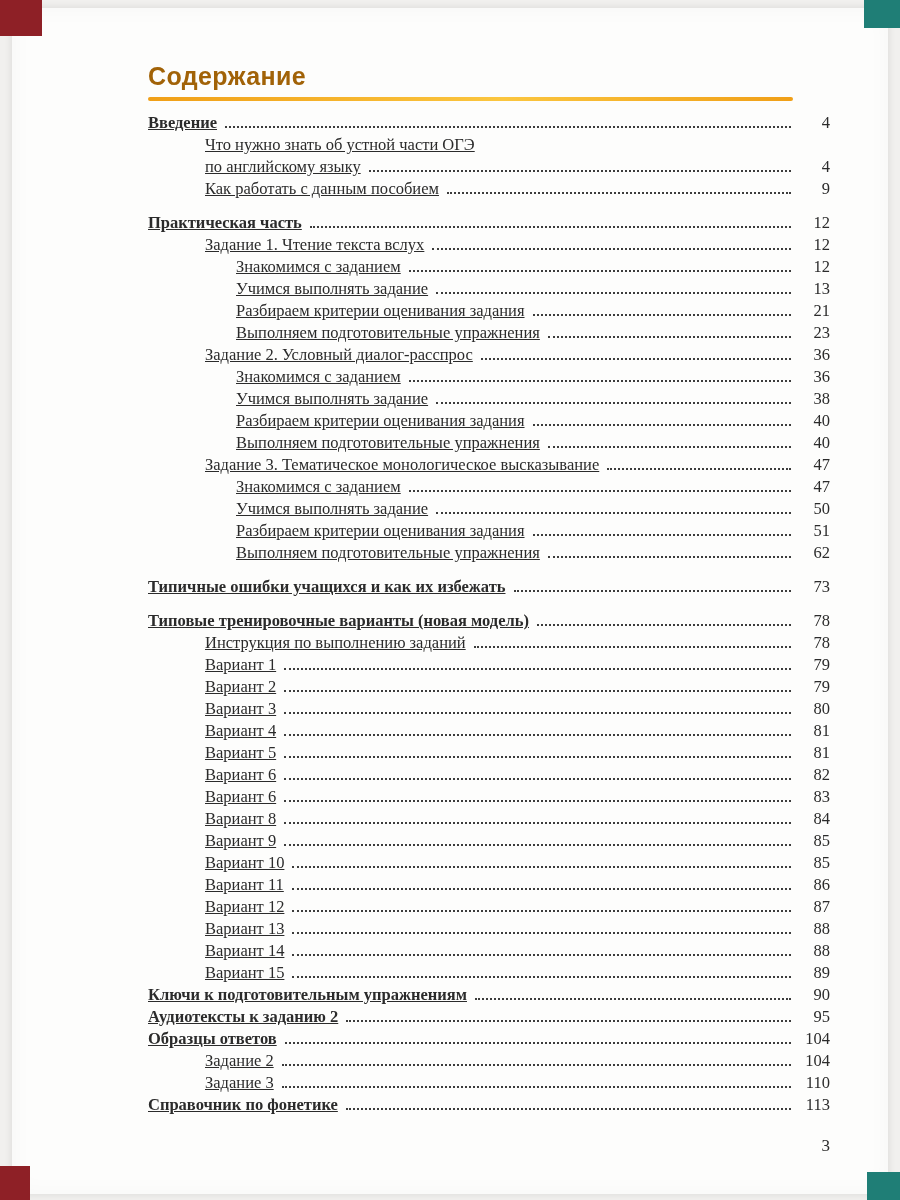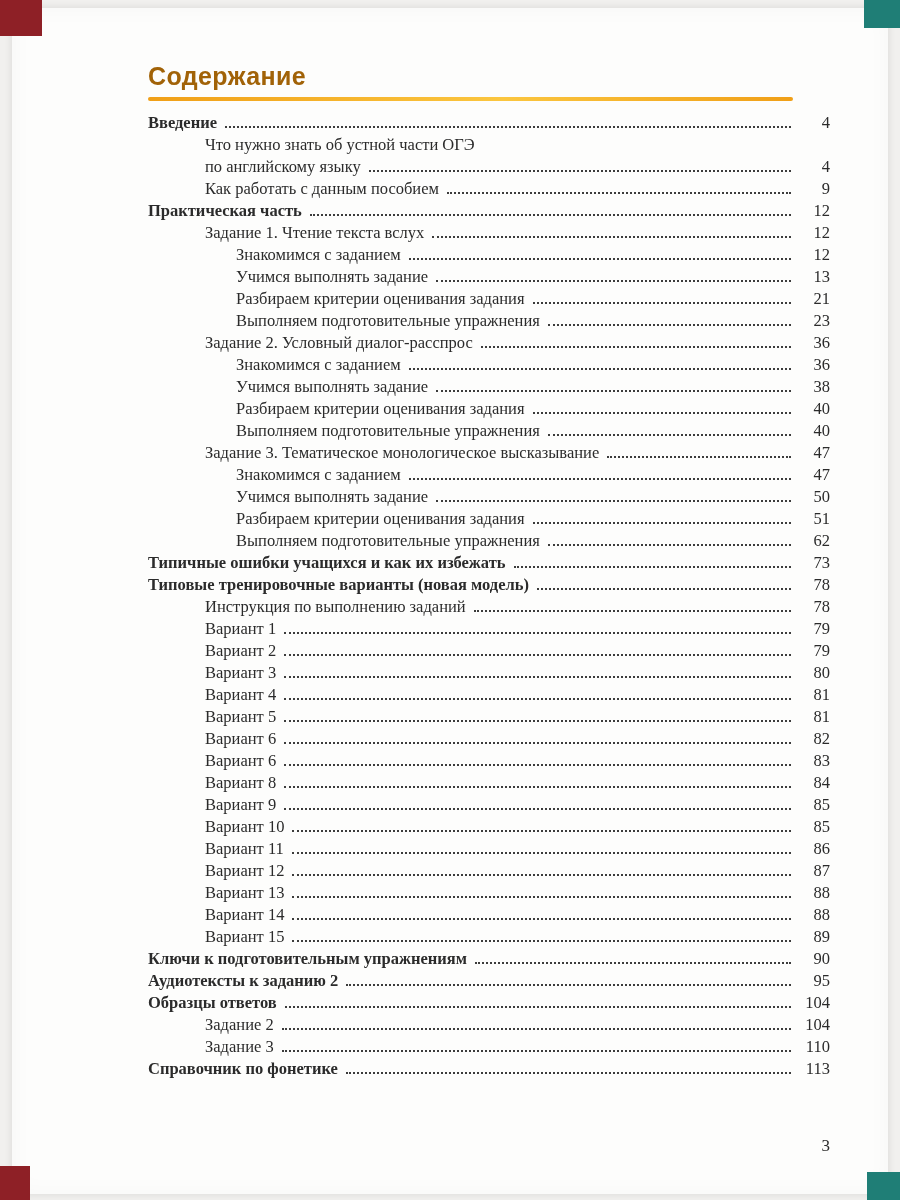--- a/index.html
+++ b/index.html
@@ -64,25 +64,25 @@
     color: #2b2b2b;
     font-size: 16.5px;
   }
   .row {
     display: flex;
     align-items: flex-end;
     height: 22px;
     line-height: 22px;
     white-space: nowrap;
   }
-  .row.gap { margin-top: 0; }
+  .row.gap { margin-top: 12px; }
   .row.bold { font-weight: 700; }
   .row.lvl1 { padding-left: 57px; }
   .row.lvl2 { padding-left: 88px; }
-  .label { flex: 0 0 auto; }
+  .label { flex: 0 0 auto; text-decoration: underline; }
   .dots {
     flex: 1 1 auto;
     min-width: 16px;
     border-bottom: 2.4px dotted #3c3c3c;
     margin: 0 5px 6px 8px;
   }
   .pnum {
     flex: 0 0 auto;
     min-width: 34px;
     text-align: right;

